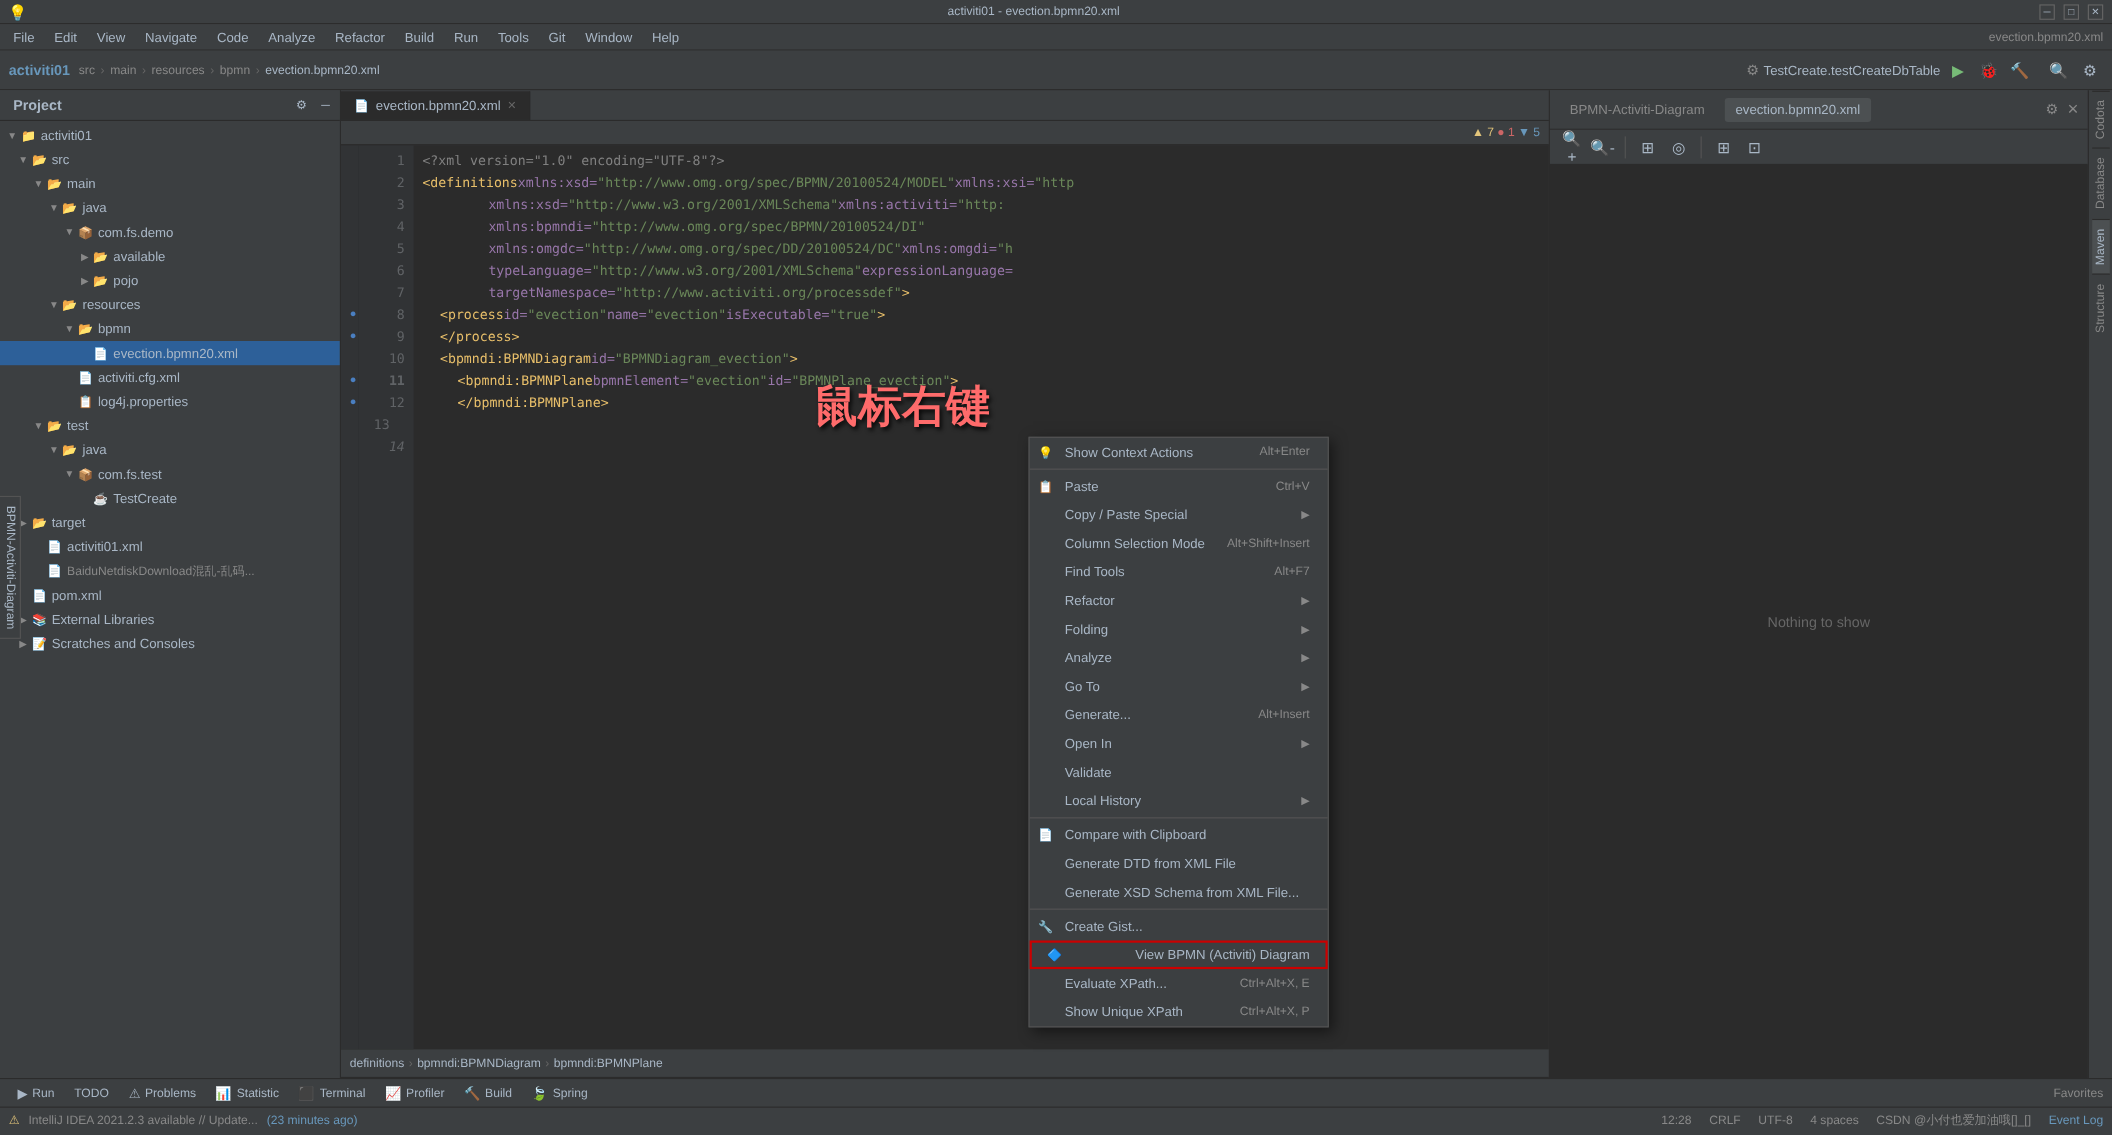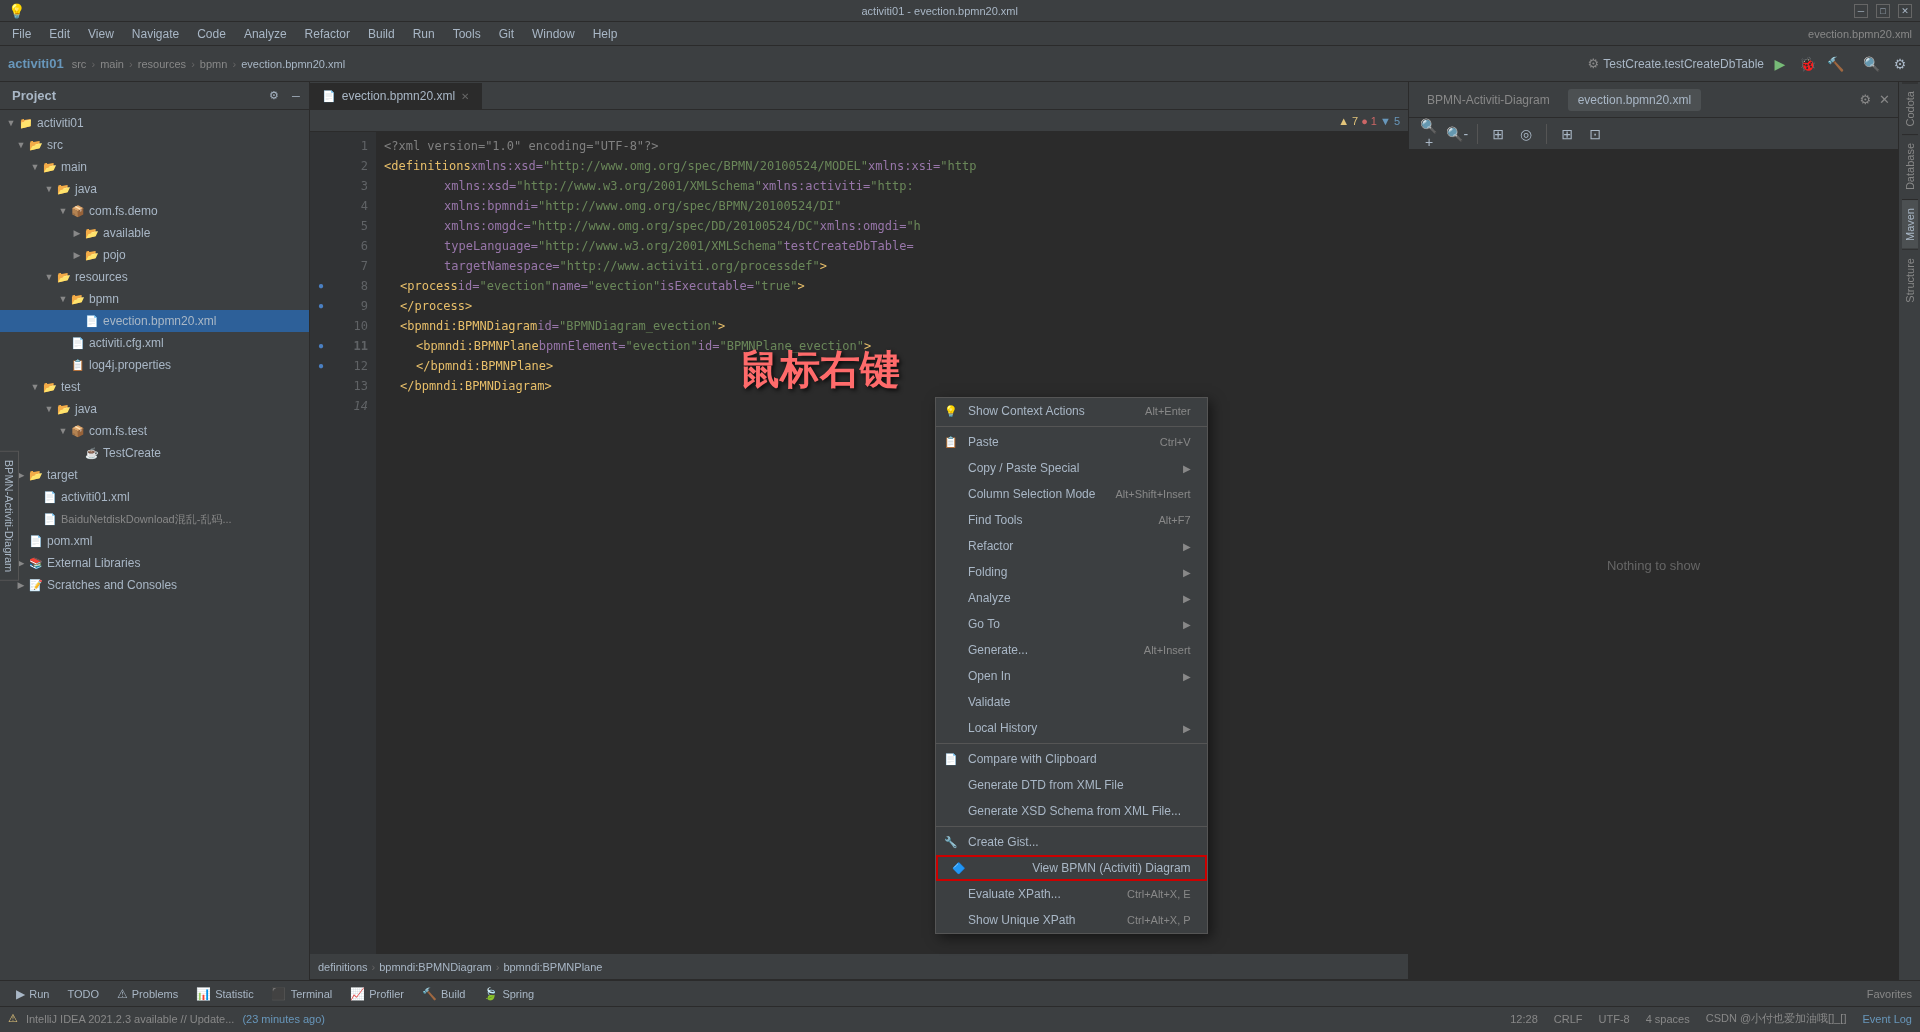--- a/index.html
+++ b/index.html
@@ -705,38 +705,37 @@
         <div style="height:20px;">3</div>
         <div style="height:20px;">4</div>
         <div style="height:20px;">5</div>
         <div style="height:20px;">6</div>
         <div style="height:20px;">7</div>
         <div style="height:20px;">8</div>
         <div style="height:20px;">9</div>
         <div style="height:20px;">10</div>
         <div style="height:20px;font-weight:bold;">11</div>
         <div style="height:20px;">12</div>
-        <div style="height:20px;">13</div>
+        <div style="height:20px;text-align:center;">13</div>
         <div style="height:20px;font-style:italic;">14</div>
       </div>
 
       <div class="code-content">
         <div class="code-line"><span class="pi">&lt;?xml version="1.0" encoding="UTF-8"?&gt;</span></div>
         <div class="code-line"><span class="tag">&lt;definitions</span> <span class="attr">xmlns:xsd=</span><span class="value">"http://www.omg.org/spec/BPMN/20100524/MODEL"</span> <span class="attr">xmlns:xsi=</span><span class="value">"http</span></div>
         <div class="code-line"><span style="padding-left:60px;display:inline-block;"></span><span class="attr">xmlns:xsd=</span><span class="value">"http://www.w3.org/2001/XMLSchema"</span> <span class="attr">xmlns:activiti=</span><span class="value">"http:</span></div>
         <div class="code-line"><span style="padding-left:60px;display:inline-block;"></span><span class="attr">xmlns:bpmndi=</span><span class="value">"http://www.omg.org/spec/BPMN/20100524/DI"</span></div>
         <div class="code-line"><span style="padding-left:60px;display:inline-block;"></span><span class="attr">xmlns:omgdc=</span><span class="value">"http://www.omg.org/spec/DD/20100524/DC"</span> <span class="attr">xmlns:omgdi=</span><span class="value">"h</span></div>
-        <div class="code-line"><span style="padding-left:60px;display:inline-block;"></span><span class="attr">typeLanguage=</span><span class="value">"http://www.w3.org/2001/XMLSchema"</span> <span class="attr">testCreateDbTable=</span></div>
+        <div class="code-line"><span style="padding-left:60px;display:inline-block;"></span><span class="attr">typeLanguage=</span><span class="value">"http://www.w3.org/2001/XMLSchema"</span> <span class="attr">expressionLanguage=</span></div>
         <div class="code-line"><span style="padding-left:60px;display:inline-block;"></span><span class="attr">targetNamespace=</span><span class="value">"http://www.activiti.org/processdef"</span><span class="tag">&gt;</span></div>
         <div class="code-line"><span style="padding-left:16px;display:inline-block;"></span><span class="tag">&lt;process</span> <span class="attr">id=</span><span class="value">"evection"</span> <span class="attr">name=</span><span class="value">"evection"</span> <span class="attr">isExecutable=</span><span class="value">"true"</span><span class="tag">&gt;</span></div>
         <div class="code-line"><span style="padding-left:16px;display:inline-block;"></span><span class="tag">&lt;/process&gt;</span></div>
         <div class="code-line"><span style="padding-left:16px;display:inline-block;"></span><span class="tag">&lt;bpmndi:BPMNDiagram</span> <span class="attr">id=</span><span class="value">"BPMNDiagram_evection"</span><span class="tag">&gt;</span></div>
         <div class="code-line"><span style="padding-left:32px;display:inline-block;"></span><span class="tag">&lt;bpmndi:BPMNPlane</span> <span class="attr">bpmnElement=</span><span class="value">"evection"</span> <span class="attr">id=</span><span class="value">"BPMNPlane_evection"</span><span class="tag">&gt;</span></div>
         <div class="code-line"><span style="padding-left:32px;display:inline-block;"></span><span class="tag">&lt;/bpmndi:BPMNPlane&gt;</span></div>
-        <div class="code-line"><span style="padding-left:16px;display:inline-block;"></span><span class="tag">&lt;/bpmndi:BPMNDiagram&gt;</span></div>
       </div>
     </div>
 
     <div class="breadcrumb-bar">
       <span class="breadcrumb-part">definitions</span>
       <span class="breadcrumb-sep">›</span>
       <span class="breadcrumb-part">bpmndi:BPMNDiagram</span>
       <span class="breadcrumb-sep">›</span>
       <span class="breadcrumb-part">bpmndi:BPMNPlane</span>
     </div>

